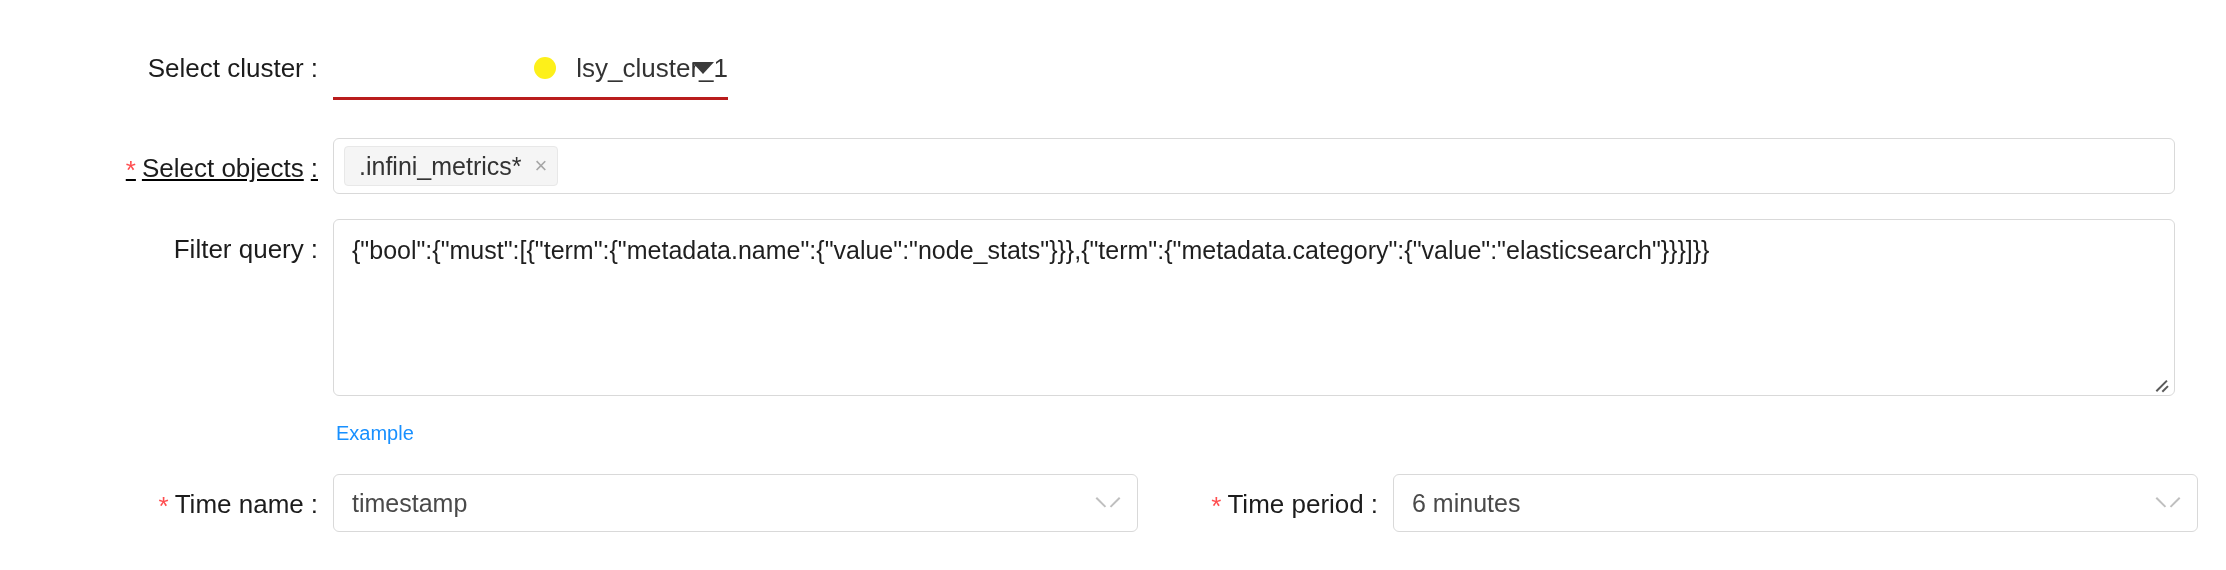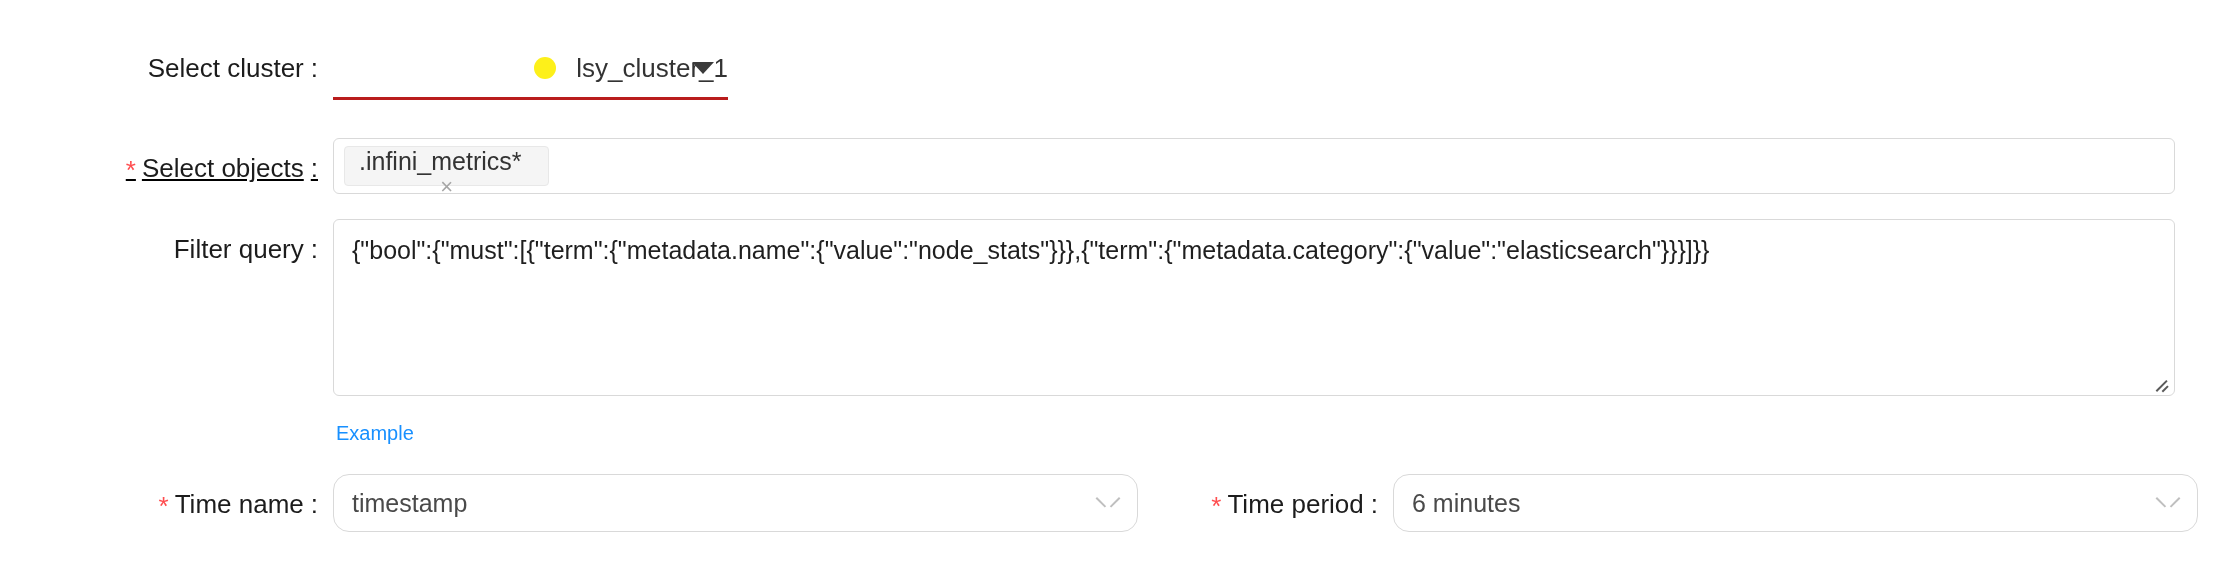--- a/index.html
+++ b/index.html
@@ -117,26 +117,25 @@
     padding: 0 10px;
     cursor: text;
   }
   .tag {
     display: inline-flex;
     align-items: center;
     height: 40px;
     background: #f5f5f5;
     border: 1px solid #e8e8e8;
     border-radius: 4px;
-    padding: 0 26px 0 14px;
+    padding: 0 10px 0 14px;
     font-size: 25px;
     color: #333333;
     white-space: nowrap;
     box-sizing: border-box;
-    flex-direction: column;
   }
   .tag-close {
     margin-left: 13px;
     font-size: 22px;
     color: #a6a6a6;
     line-height: 1;
     cursor: pointer;
     font-family: "Liberation Sans", sans-serif;
   }
 
@@ -203,21 +202,21 @@
     color: #1890ff;
     cursor: pointer;
     text-decoration: none;
     white-space: nowrap;
   }
 
   
   .sel-box {
     position: absolute;
     border: 1.5px solid #d9d9d9;
-    border-radius: 16px;
+    border-radius: 6px;
     background: #ffffff;
     box-sizing: border-box;
     display: flex;
     align-items: center;
     padding: 0 18px;
     cursor: pointer;
   }
   .sel-value {
     font-size: 25px;
     color: #4a4a4a;

